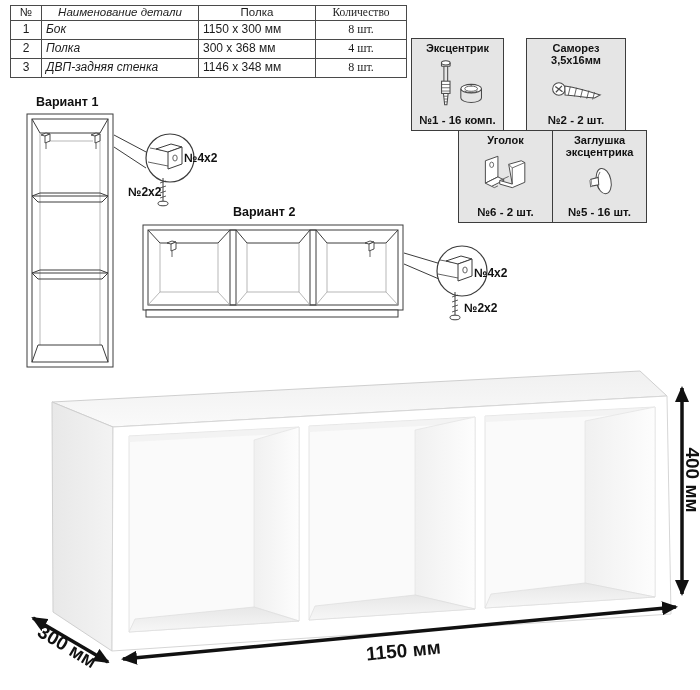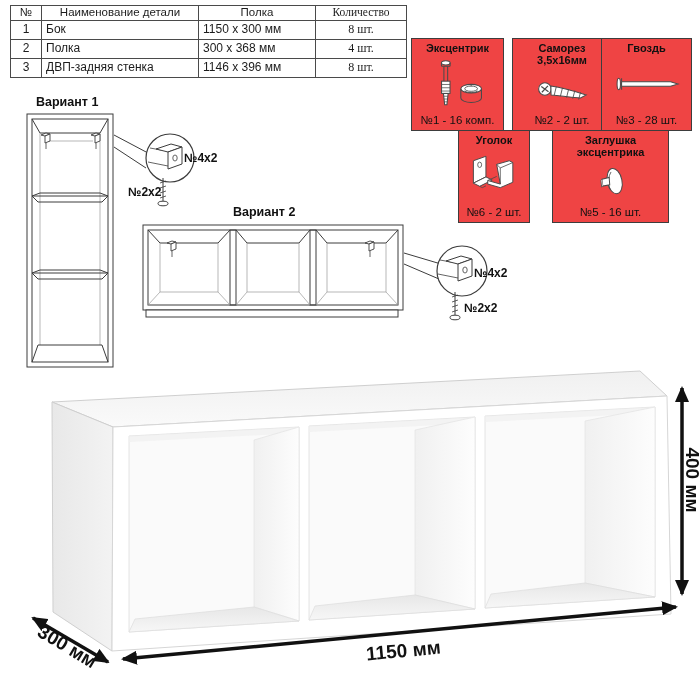--- a/index.html
+++ b/index.html
@@ -8,31 +8,31 @@
   .sheet{position:absolute;left:0;top:0;width:700px;height:690px;background:#fff;}
 
   
   table.parts{position:absolute;left:10px;top:5px;border-collapse:collapse;
               font-size:12px;color:#1c1c1c;background:#fff;}
   table.parts th,table.parts td{border:1px solid #4a4a4a;padding:0 4px;
               line-height:1.15;white-space:nowrap;font-weight:normal;background:#fff;}
   table.parts th{height:14px;text-align:center;font-size:11.5px;}
   table.parts td{height:18px;}
   .c-num{text-align:center;width:22px;}
-  .c-name{text-align:left;width:148px;}
+  .c-name{text-align:left;width:148px;font-style:italic;}
   .c-size{width:108px;}
   .c-qty{text-align:center;width:82px;font-family:Liberation Serif, serif;}
 
   
-  .hw-cell{position:absolute;box-sizing:border-box;border:1.5px solid #3d3d3d;background:#ef4444;
+  .hw-cell{position:absolute;box-sizing:border-box;border:1.5px solid #3d3d3d;background:#e5e5e5;
            display:flex;flex-direction:column;align-items:center;justify-content:space-between;
            padding:3px 2px 4px 2px;}
   .hw-name{font-weight:bold;font-size:11px;line-height:1.12;text-align:center;color:#111;}
   .hw-icon{flex:1;display:flex;align-items:center;justify-content:center;}
-  .hw-count{font-weight:normal;font-size:11.5px;color:#111;}
+  .hw-count{font-weight:bold;font-size:11.5px;color:#111;}
 
   svg.overlay{position:absolute;left:0;top:0;}
   .lbl-variant{font-size:12.5px;font-weight:bold;fill:#111;}
   .lbl-callout{font-size:12px;font-weight:bold;fill:#111;}
   .lbl-dim{font-size:19px;font-weight:bold;fill:#111;}
 </style>
 </head>
 <body>
 
 <div class="sheet">
@@ -55,21 +55,21 @@
       </tr>
       <tr>
         <td class="c-num">2</td>
         <td class="c-name">Полка</td>
         <td class="c-size">300 x 368 мм</td>
         <td class="c-qty">4 шт.</td>
       </tr>
       <tr>
         <td class="c-num">3</td>
         <td class="c-name">ДВП-задняя стенка</td>
-        <td class="c-size">1146 x 396 мм</td>
+        <td class="c-size">1146 x 348 мм</td>
         <td class="c-qty">8 шт.</td>
       </tr>
     </tbody>
   </table>
 
   <div class="hw-cell" style="left:411px;top:38px;width:93px;height:93px;">
     <div class="hw-name"><span>Эксцентрик</span></div>
     <div class="hw-icon">
       <svg width="62" height="54" viewBox="0 0 66 56" fill="none" stroke="#4a4a4a" stroke-width="1.1">
         <ellipse cx="20" cy="5.5" rx="4.6" ry="2.3" fill="#fff"></ellipse>
@@ -81,64 +81,53 @@
         <path d="M17.8,41 H22.2 M18.1,44 H21.9 M18.4,47 H21.6" stroke-width="0.8"></path>
         <ellipse cx="47" cy="33" rx="11" ry="4.6" fill="#fff"></ellipse>
         <path d="M36,33 V43 M58,33 V43 M36,43 a11,4.6 0 0 0 22,0"></path>
         <ellipse cx="47" cy="33" rx="6.8" ry="2.8" fill="#fff" stroke-width="0.9"></ellipse>
         <path d="M40,35.5 a8,3.2 0 0 0 14,0 M47,28.4 v2.2" stroke-width="0.9"></path>
       </svg>
     </div>
     <div class="hw-count">№1 - 16 комп.</div>
   </div>
 
-  <div class="hw-cell" style="left:512px;top:38px;width:100px;height:93px;">
+  <div class="hw-cell" style="left:526px;top:38px;width:100px;height:93px;">
     <div class="hw-name">
       <span>Саморез</span><br>
       <span>3,5х16мм</span>
     </div>
     <div class="hw-icon">
       <svg width="62" height="38" viewBox="0 0 64 40" fill="none" stroke="#4a4a4a" stroke-width="1.1">
         <circle cx="14" cy="19" r="6.6" fill="#fff"></circle>
         <path d="M10.2,16.2 L17.8,21.8 M17.2,15.6 L10.8,22.4" stroke-width="1.3"></path>
         <path d="M20.3,15.8 C32,17.5 46,21.5 57.5,25.2 L51.5,28.5 C40,27.2 29,26 20.5,25.2 Z" fill="#fff"></path>
         <path d="M26,16.5 l-2.2,9 M32.5,17.7 l-2.2,9 M39,19 l-2.2,9 M45.5,20.6 l-2.2,8.6 M51.5,22.4 l-2,7.6" stroke-width="0.9"></path>
       </svg>
     </div>
     <div class="hw-count">№2 - 2 шт.</div>
   </div>
 
-  <div class="hw-cell" style="left:601px;top:38px;width:91px;height:93px;">
-    <div class="hw-name"><span>Гвоздь</span></div>
-    <div class="hw-icon">
-      <svg width="76" height="32" viewBox="0 0 78 34" fill="none" stroke="#4a4a4a" stroke-width="1.1">
-        <ellipse cx="9" cy="17" rx="1.8" ry="6" fill="#fff"></ellipse>
-        <path d="M12,11 V23"></path>
-        <path d="M12,14.6 H64 L72,17 L64,19.4 H12 Z" fill="#fff"></path>
-      </svg>
-    </div>
-    <div class="hw-count">№3 - 28 шт.</div>
-  </div>
-
-  <div class="hw-cell" style="left:458px;top:130px;width:72px;height:93px;">
+
+  <div class="hw-cell" style="left:458px;top:130px;width:95px;height:93px;">
     <div class="hw-name"><span>Уголок</span></div>
     <div class="hw-icon">
       <svg width="64" height="52" viewBox="0 0 70 58" fill="none" stroke="#4a4a4a" stroke-width="1.1">
         <path d="M12,12 L26,7 L26,30 L12,37 Z" fill="#fff"></path>
         <ellipse cx="19" cy="16.5" rx="2.2" ry="3" fill="#fff" stroke-width="0.9"></ellipse>
         <path d="M12,37 L26,30 L33,33.5 L19,40.5 Z" fill="#fff"></path>
         <path d="M19,40.5 l3,1.5 l4,-2" stroke-width="0.9"></path>
         <path d="M38,16 L52,12 L56,14 L56,36 L42,42 L28,38 L28,34 L42,38 Z" fill="#fff"></path>
         <path d="M42,20 L56,14 M42,20 L42,38 M42,20 L38,16 M28,34 L38,29.5" stroke-width="0.9"></path>
       </svg>
     </div>
     <div class="hw-count">№6 - 2 шт.</div>
   </div>
 
-  <div class="hw-cell" style="left:552px;top:130px;width:117px;height:93px;">
+  <div class="hw-cell" style="left:552px;top:130px;width:95px;height:93px;">
     <div class="hw-name">
       <span>Заглушка</span><br>
       <span>эксцентрика</span>
     </div>
     <div class="hw-icon">
       <svg width="48" height="42" viewBox="0 0 52 46" fill="none" stroke="#4a4a4a" stroke-width="1.1">
         <ellipse cx="30" cy="22" rx="8" ry="14" transform="rotate(-12 30 22)" fill="#fff"></ellipse>
         <path d="M26,12 a8,14 0 0 0 -1,19" stroke-width="0.9"></path>
         <path d="M16,20 L24,18 L24.6,26 L17,27.5 Z" fill="#fff"></path>
         <path d="M16,20 L15,21.5 L15.8,28.5 L17,27.5" fill="#fff" stroke-width="0.9"></path>

